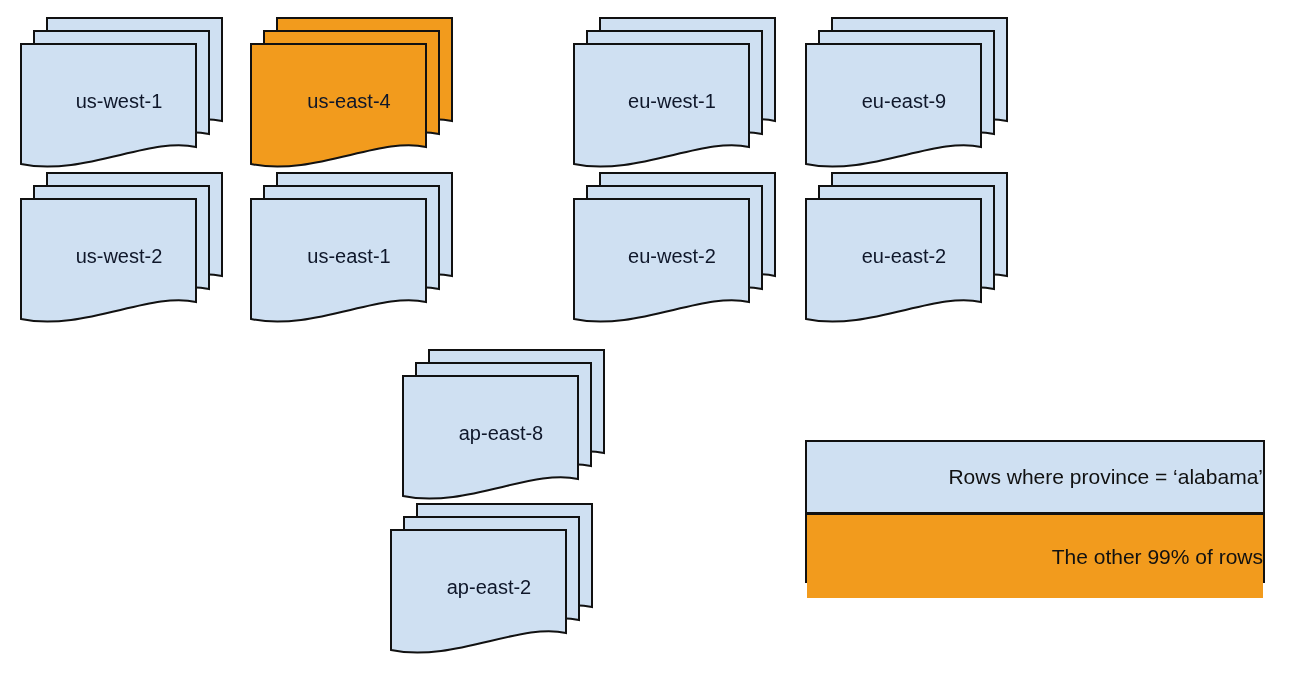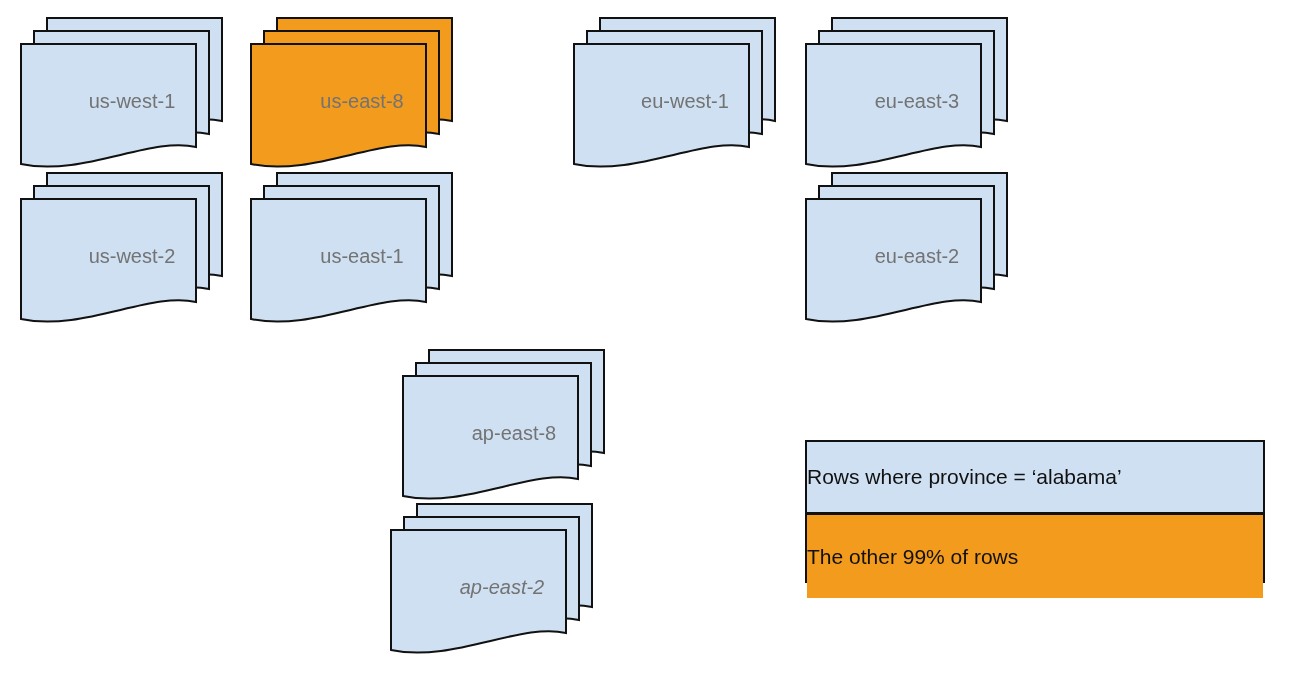--- a/index.html
+++ b/index.html
@@ -31,48 +31,47 @@
     fill: var(--document-blue, #cfe0f2);
     stroke: var(--stroke, #111111);
     stroke-width: 2;
     stroke-linejoin: miter;
   }
   .stack.highlight .doc {
     fill: var(--highlight-orange, #f29b1d);
   }
   .stack .label {
     position: absolute;
-    left: 0;
+    left: 11px;
     top: 26px;
     width: 176px;
     height: 116px;
     display: flex;
     align-items: center;
     justify-content: center;
     font-size: 20px;
-    color: #737373;
+    color: #0f172a;
     pointer-events: none;
     white-space: nowrap;
-    padding-left: 24px;
   }
   .legend {
     position: absolute;
     left: 805px;
     top: 440px;
     width: 460px;
     height: 143px;
     box-sizing: border-box;
     border: 2px solid var(--stroke, #111111);
   }
   .legend-row {
     box-sizing: border-box;
     width: 100%;
     display: flex;
     align-items: center;
-    justify-content: flex-start;
+    justify-content: flex-end;
     font-size: 21px;
     color: #111;
   }
   .legend-row.row-blue {
     height: 70px;
     background: var(--document-blue, #cfe0f2);
   }
   .legend-row.row-orange {
     height: 86px;
     background: var(--highlight-orange, #f29b1d);
@@ -98,79 +97,87 @@
     </svg>
     <div class="label">us-west-1</div>
   </div>
 
   <div class="stack highlight" style="left:250px; top:17px;">
     <svg width="204" height="154">
       <use href="#doc-shape" class="doc" transform="translate(27,1)"></use>
       <use href="#doc-shape" class="doc" transform="translate(14,14)"></use>
       <use href="#doc-shape" class="doc" transform="translate(1,27)"></use>
     </svg>
-    <div class="label">us-east-8</div>
+    <div class="label">us-east-4</div>
   </div>
 
   <div class="stack" style="left:573px; top:17px;">
     <svg width="204" height="154">
       <use href="#doc-shape" class="doc" transform="translate(27,1)"></use>
       <use href="#doc-shape" class="doc" transform="translate(14,14)"></use>
       <use href="#doc-shape" class="doc" transform="translate(1,27)"></use>
     </svg>
     <div class="label">eu-west-1</div>
   </div>
 
   <div class="stack" style="left:805px; top:17px;">
     <svg width="204" height="154">
       <use href="#doc-shape" class="doc" transform="translate(27,1)"></use>
       <use href="#doc-shape" class="doc" transform="translate(14,14)"></use>
       <use href="#doc-shape" class="doc" transform="translate(1,27)"></use>
     </svg>
-    <div class="label">eu-east-3</div>
+    <div class="label">eu-east-9</div>
   </div>
 
   <div class="stack" style="left:20px; top:172px;text-align:right;">
     <svg width="204" height="154">
       <use href="#doc-shape" class="doc" transform="translate(27,1)"></use>
       <use href="#doc-shape" class="doc" transform="translate(14,14)"></use>
       <use href="#doc-shape" class="doc" transform="translate(1,27)"></use>
     </svg>
     <div class="label">us-west-2</div>
   </div>
 
   <div class="stack" style="left:250px; top:172px;">
     <svg width="204" height="154">
       <use href="#doc-shape" class="doc" transform="translate(27,1)"></use>
       <use href="#doc-shape" class="doc" transform="translate(14,14)"></use>
       <use href="#doc-shape" class="doc" transform="translate(1,27)"></use>
     </svg>
     <div class="label">us-east-1</div>
   </div>
 
+  <div class="stack" style="left:573px; top:172px;">
+    <svg width="204" height="154">
+      <use href="#doc-shape" class="doc" transform="translate(27,1)"></use>
+      <use href="#doc-shape" class="doc" transform="translate(14,14)"></use>
+      <use href="#doc-shape" class="doc" transform="translate(1,27)"></use>
+    </svg>
+    <div class="label">eu-west-2</div>
+  </div>
 
   <div class="stack" style="left:805px; top:172px;">
     <svg width="204" height="154">
       <use href="#doc-shape" class="doc" transform="translate(27,1)"></use>
       <use href="#doc-shape" class="doc" transform="translate(14,14)"></use>
       <use href="#doc-shape" class="doc" transform="translate(1,27)"></use>
     </svg>
     <div class="label">eu-east-2</div>
   </div>
 
   <div class="stack" style="left:402px; top:349px;">
     <svg width="204" height="154">
       <use href="#doc-shape" class="doc" transform="translate(27,1)"></use>
       <use href="#doc-shape" class="doc" transform="translate(14,14)"></use>
       <use href="#doc-shape" class="doc" transform="translate(1,27)"></use>
     </svg>
     <div class="label">ap-east-8</div>
   </div>
 
-  <div class="stack" style="left:390px; top:503px;font-style:italic;">
+  <div class="stack" style="left:390px; top:503px;">
     <svg width="204" height="154">
       <use href="#doc-shape" class="doc" transform="translate(27,1)"></use>
       <use href="#doc-shape" class="doc" transform="translate(14,14)"></use>
       <use href="#doc-shape" class="doc" transform="translate(1,27)"></use>
     </svg>
     <div class="label">ap-east-2</div>
   </div>
 
   <div class="legend">
     <div class="legend-row row-blue">

